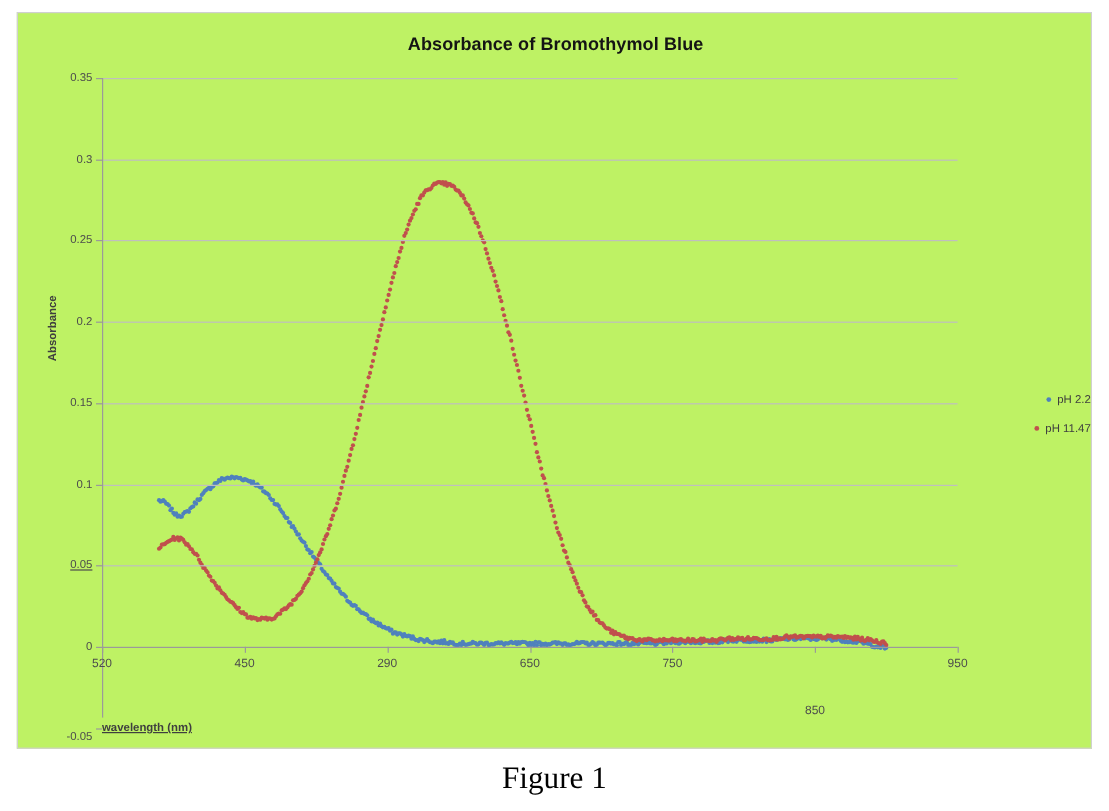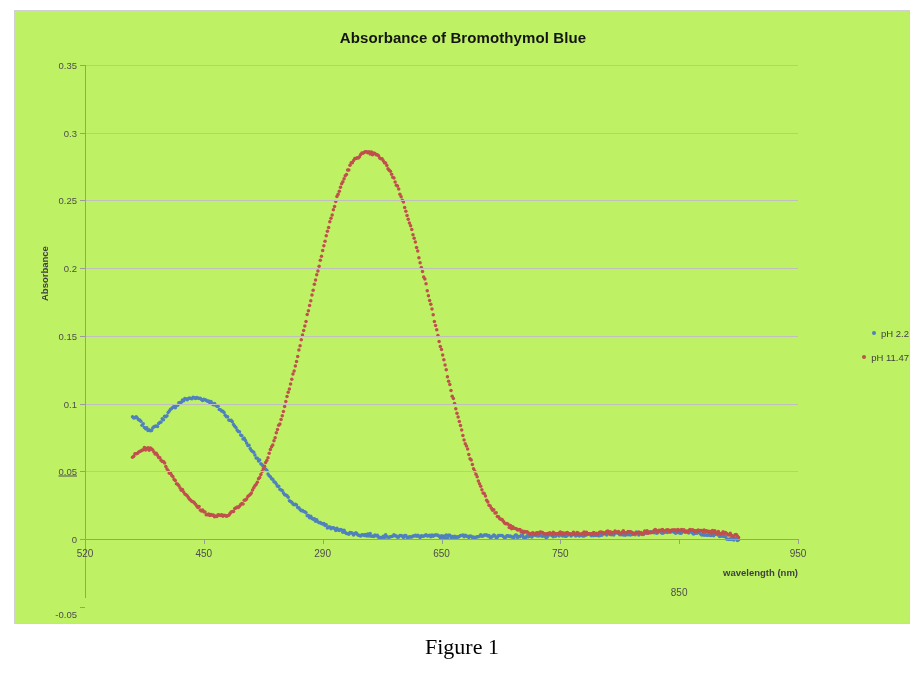--- a/index.html
+++ b/index.html
@@ -116,26 +116,27 @@
     transform: rotate(-90deg);
     transform-origin: left top;
     font-size: 9.5px;
     font-weight: bold;
     color: #3f3f3f;
     white-space: nowrap;
   }
   #x-axis-title {
     position: absolute;
     left: 70px;
-    top: 556px;
+    top: 590px;
     width: 713px;
-    text-align: right;
+    text-align: left;
     font-size: 9.5px;
     font-weight: bold;
     color: #3f3f3f;
+    text-decoration: underline;
   }
   #legend {
     position: absolute;
     left: 806px;
     top: 310px;
     width: 88px;
     font-size: 9.5px;
     color: #3f3f3f;
   }
   .legend-entry {
@@ -151,21 +152,21 @@
     margin-right: 5px;
     flex: none;
   }
   #figure-caption {
     position: absolute;
     left: 0;
     top: 634px;
     width: 924px;
     text-align: center;
     font-family: "Liberation Serif", serif;
-    font-size: 22px;
+    font-size: 26px;
     color: #000000;
   }
   svg { display: block; }
 </style>
 </head>
 <body>
 
 <div id="page">
 
   <div id="chart-frame">

